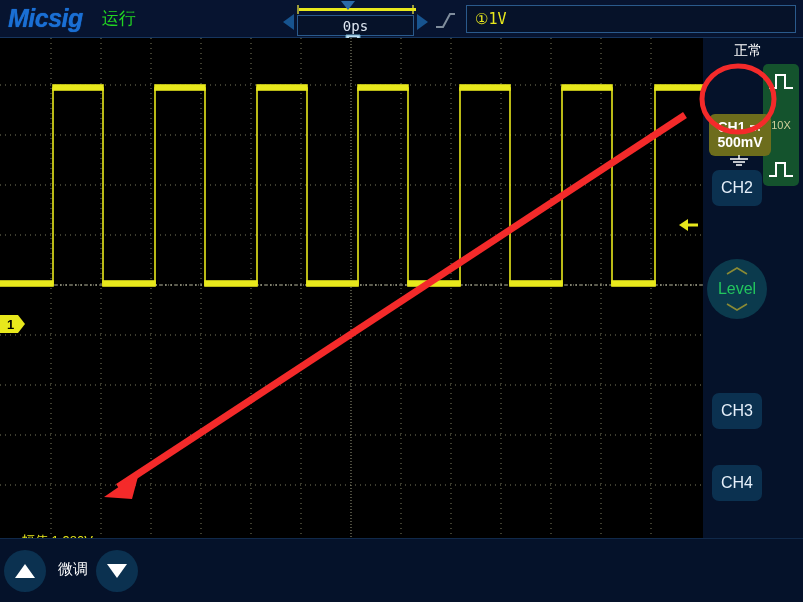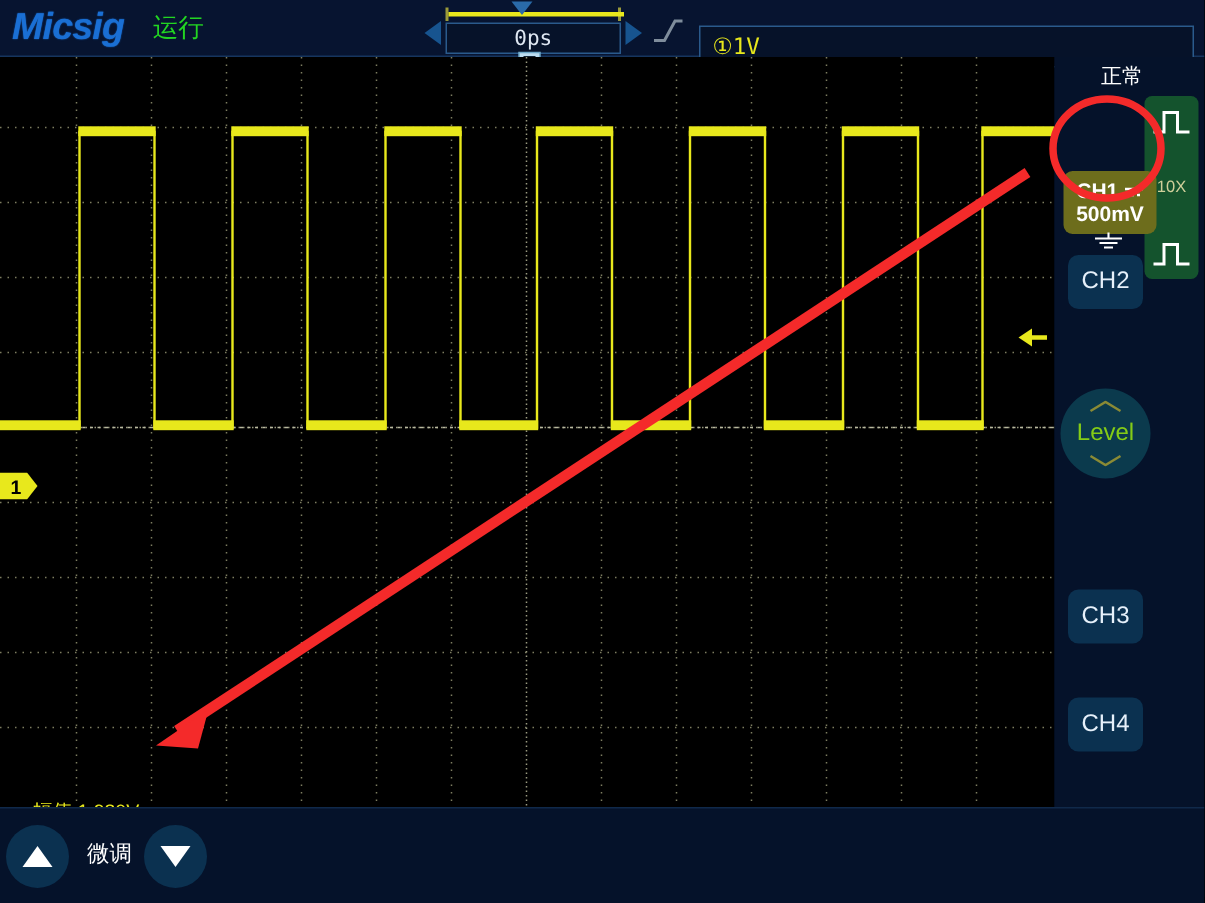--- a/index.html
+++ b/index.html
@@ -63,21 +63,21 @@
     position: absolute; left: 0; top: 14px; width: 117px; height: 21px;
     border: 1px solid #2a5a8c; background: #061229;
     color: #dfe7f2; font-size: 14px; font-family: "DejaVu Sans Mono", monospace;
     display: flex; align-items: center; justify-content: center;
   }
 
   .slope-icon { position: absolute; left: 434px; top: 10px; width: 22px; height: 20px; }
   .trig-src-box {
     position: absolute; left: 466px; top: 5px; width: 330px; height: 28px;
     border: 1px solid #2a5a8c; background: #061229;
-    display: flex; align-items: center; margin-top: 12px;
+    display: flex; align-items: center;
   }
   .trig-src-box span {
     color: #e8e81c; font-size: 15px; margin-left: 8px;
     font-family: "DejaVu Sans Mono", monospace;
   }
 
   
   .t-marker { position: absolute; left: 345px; top: 34px; width: 16px; height: 16px; }
 
   
@@ -136,21 +136,21 @@
     color: #e6f0fa; font-size: 16px;
     display: flex; align-items: center; justify-content: center;
   }
   .chbtn.ch2 { top: 132px; }
   .chbtn.ch3 { top: 327px; margin-top: 28px; }
   .chbtn.ch4 { top: 427px; }
 
   .level-btn {
     position: absolute; left: 4px; top: 221px; width: 60px; height: 60px;
     border-radius: 50%; background: #0b3a4d;
-    color: #84cc16; font-size: 16px;
+    color: #22c55e; font-size: 16px;
     display: flex; align-items: center; justify-content: center;
   }
   .level-chev { position: absolute; left: 50%; margin-left: -11px; width: 22px; height: 8px; }
 
   
   .bottombar {
     position: absolute; left: 0; top: 538px; width: 803px; height: 60px;
     background: #05122a;
     border-top: 1px solid #10294a;
   }

